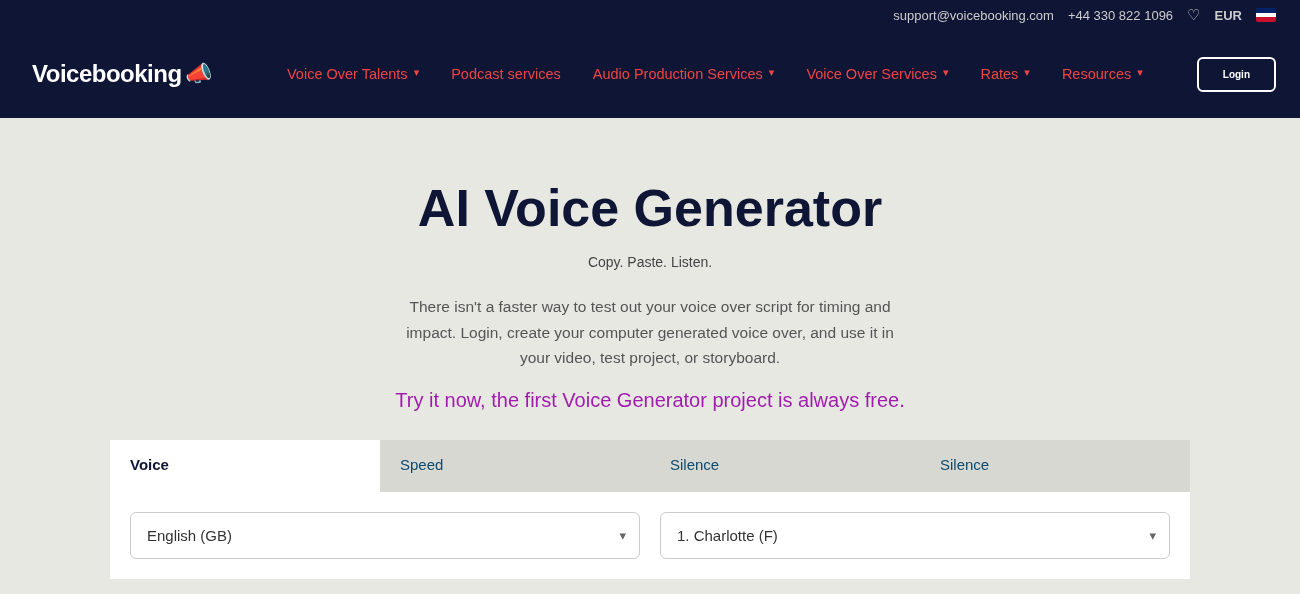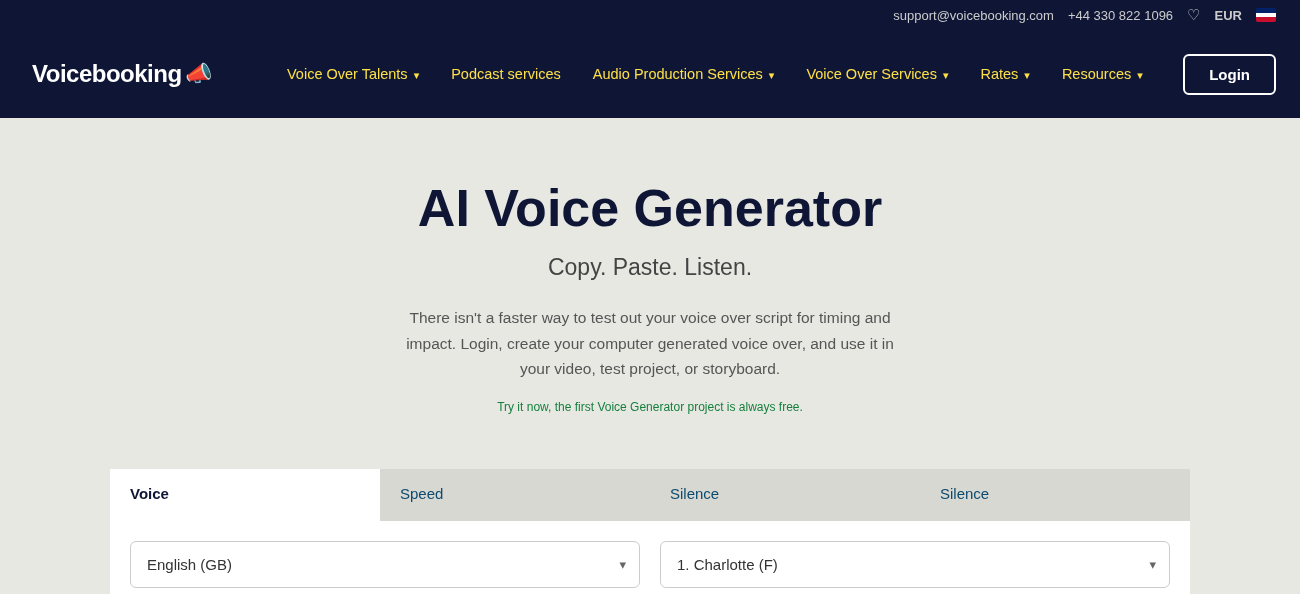--- a/index.html
+++ b/index.html
@@ -55,71 +55,71 @@
     .logo-icon {
       font-size: 22px;
     }
     .nav-links {
       display: flex;
       align-items: center;
       gap: 4px;
       flex: 1;
     }
     .nav-item {
-      color: #fde047;
+      color: #ef4444;
       font-size: 14.5px;
       padding: 8px 14px;
       cursor: pointer;
       display: flex;
-      align-items: flex-end;
+      align-items: flex-start;
       gap: 4px;
       white-space: nowrap;
       text-decoration: none;
     }
     .nav-item .chevron { font-size: 11px; margin-left: 2px; }
     .nav-login {
       margin-left: auto;
       background: transparent;
       color: #ffffff;
       border: 2px solid #ffffff;
       border-radius: 6px;
       padding: 10px 24px;
-      font-size: 15px;
+      font-size: 10px;
       font-weight: bold;
       cursor: pointer;
     }
 
     
     .hero {
       background: #e8e8e3;
       text-align: center;
       padding: 60px 20px 40px;
     }
     .hero h1 {
       font-size: 52px;
       font-weight: 900;
       color: #0f1535;
       margin-bottom: 16px;
     }
     .hero .tagline {
-      font-size: 23px;
+      font-size: 14px;
       color: #444;
       margin-bottom: 24px;
     }
     .hero .description {
       font-size: 15.5px;
       color: #555;
       max-width: 520px;
       margin: 0 auto 18px;
       line-height: 1.65;
     }
     .hero .free-note {
-      font-size: 12px;
-      color: #15803d;
-      margin-bottom: 55px;
+      font-size: 20px;
+      color: #a21caf;
+      margin-bottom: 28px;
     }
 
     
     .tabs-row {
       background: #e8e8e3;
       display: flex;
       max-width: 1080px;
       margin: 0 auto;
     }
     .tab {

